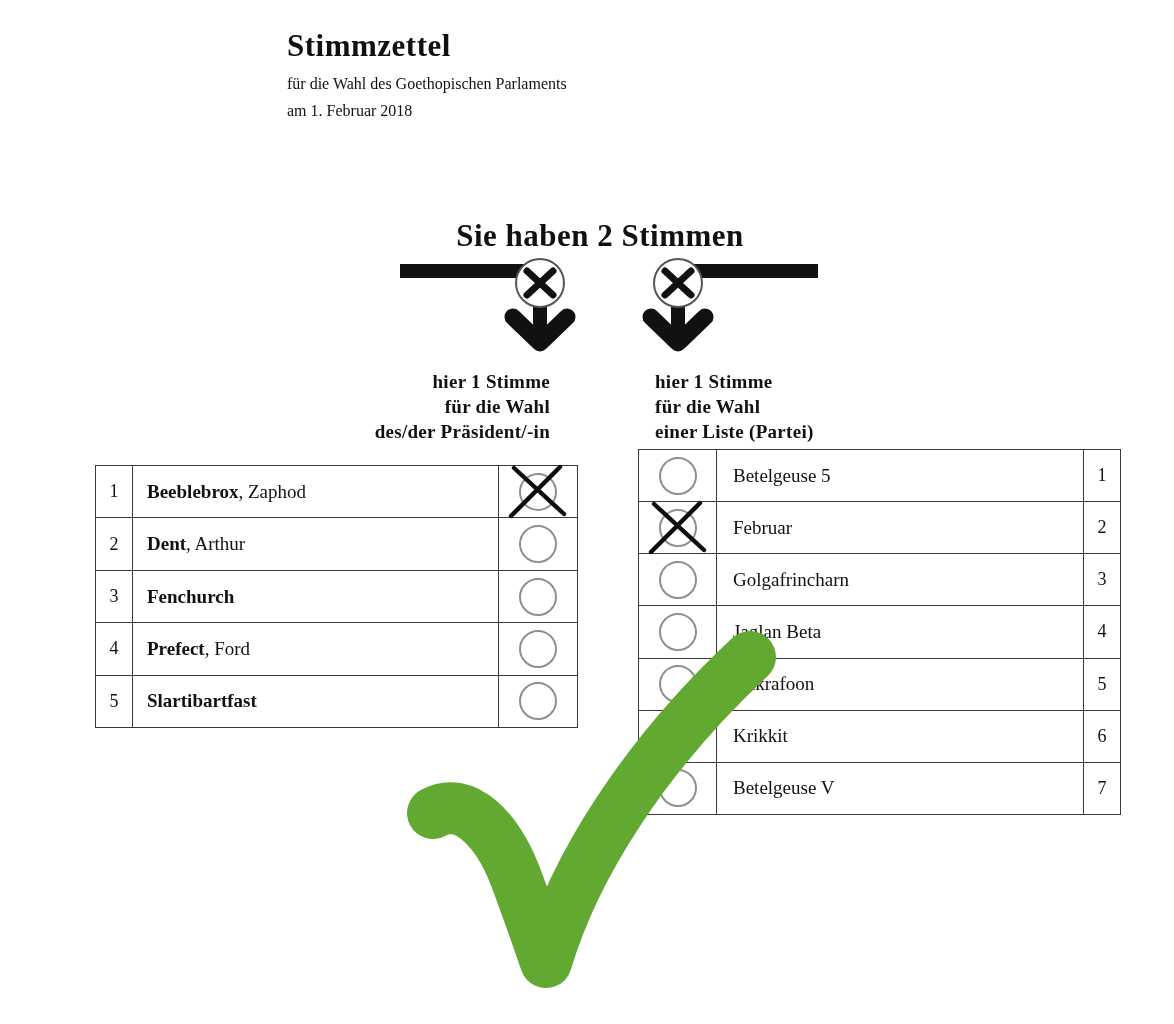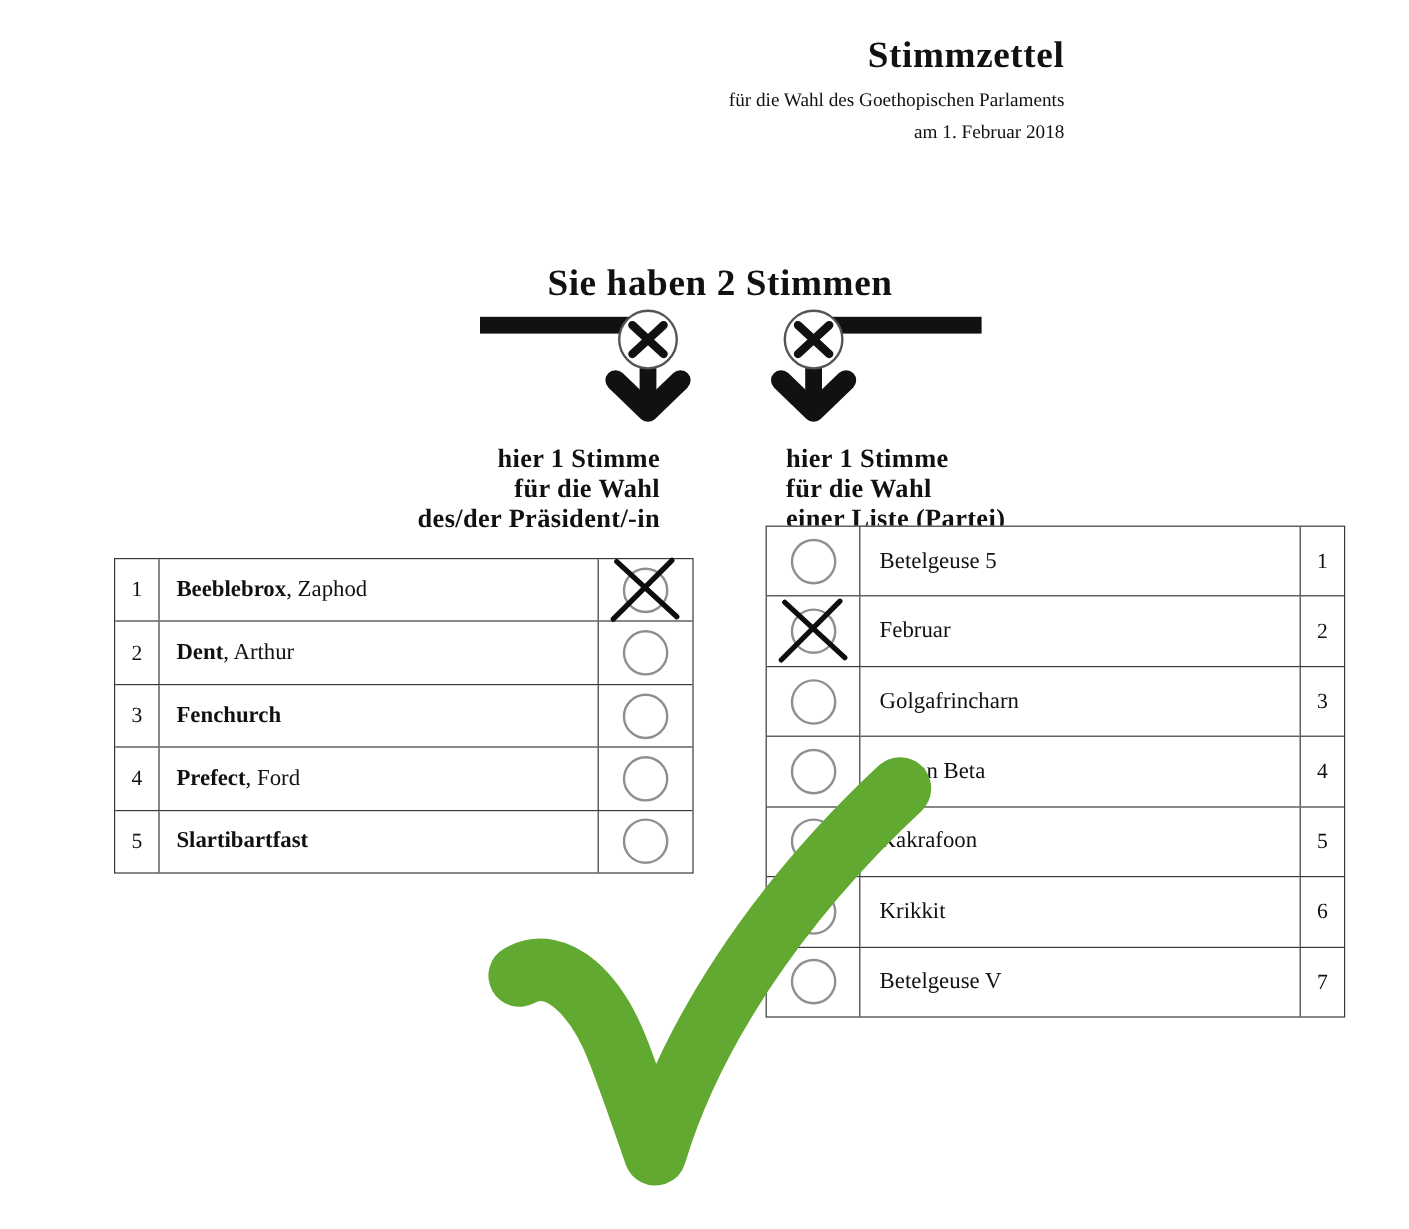--- a/index.html
+++ b/index.html
@@ -1,35 +1,35 @@
 <!DOCTYPE html>
 <html><head>
 <meta charset="utf-8">
 <style>
   html,body{margin:0;padding:0;background:#fff;}
   .page{position:relative;width:1174px;height:1024px;background:#ffffff;overflow:hidden;
         font-family:"Liberation Serif","DejaVu Serif",serif;color:#111;}
 
-  .doc-header{position:absolute;left:287px;top:28px;width:600px;text-align:right;}
+  .doc-header{position:absolute;left:287px;top:28px;width:600px;text-align:left;}
   .doc-title{font-size:31px;font-weight:bold;letter-spacing:.5px;line-height:36px;margin:0 0 6px 0;}
   .doc-sub{font-size:16px;line-height:27px;}
 
   .instruction{position:absolute;left:290px;top:218px;width:620px;text-align:center;
                font-size:31px;font-weight:bold;letter-spacing:.5px;}
 
   .decor{position:absolute;left:392px;top:251px;overflow:visible;}
 
-  .col-header{position:absolute;top:369px;font-size:22px;font-weight:bold;line-height:25px;letter-spacing:.3px;}
+  .col-header{position:absolute;top:369px;font-size:19px;font-weight:bold;line-height:25px;letter-spacing:.3px;}
   .col-header.left{left:250px;width:300px;text-align:right;}
   .col-header.right{left:655px;width:300px;text-align:left;}
 
   .votetable{position:absolute;box-sizing:border-box;border:1.5px solid #3a3a3a;background:#fff;
              display:flex;flex-direction:column;}
   .votetable.left{left:95px;top:465px;width:483px;height:263px;}
-  .votetable.right{left:638px;top:438px;width:483px;height:410px;}
+  .votetable.right{left:638px;top:449px;width:483px;height:366px;}
   .vrow{flex:1;display:flex;align-items:stretch;border-bottom:1px solid #3a3a3a;}
   .vrow:last-child{border-bottom:none;}
   .cell{display:flex;align-items:center;box-sizing:border-box;}
   .cell.num{width:37px;justify-content:center;font-size:18px;}
   .votetable.left .cell.num{border-right:1px solid #3a3a3a;}
   .votetable.right .cell.num{border-left:1px solid #3a3a3a;}
   .cell.name{flex:1;font-size:19px;}
   .votetable.left .cell.name{padding-left:14px;text-align:right;}
   .votetable.right .cell.name{padding-left:16px;}
   .cell.mark{position:relative;justify-content:center;}

